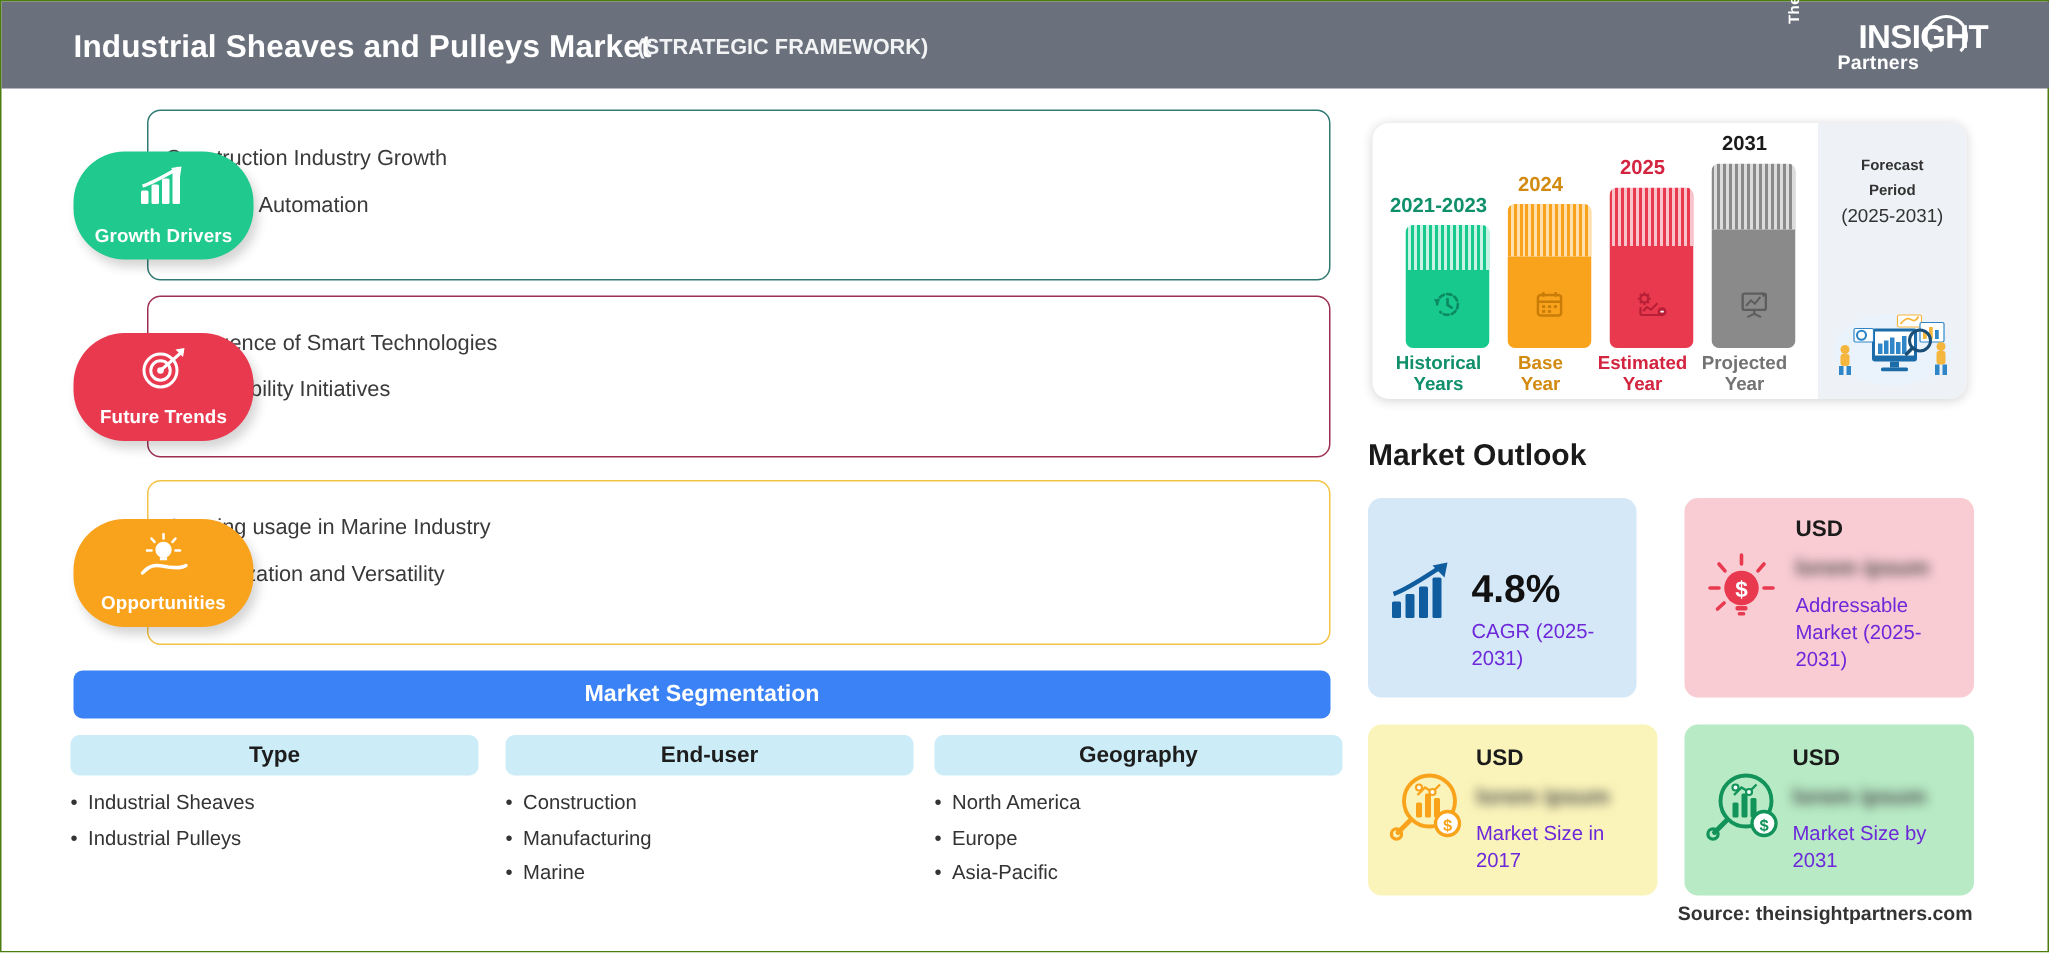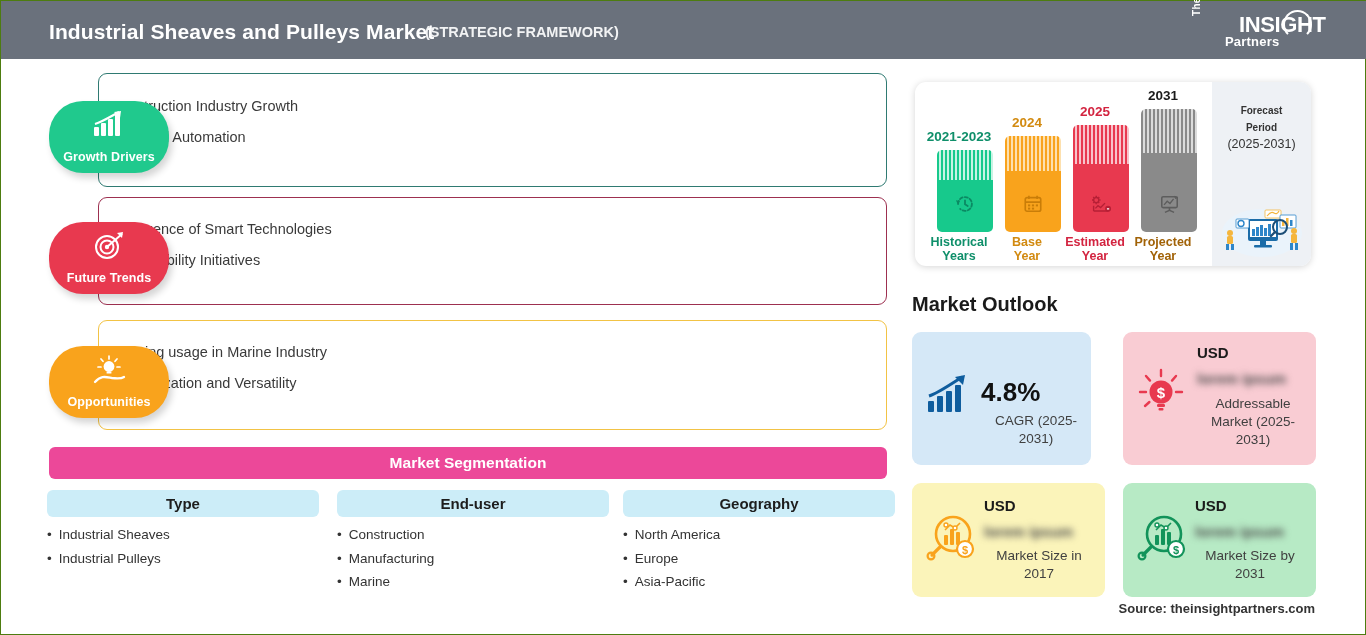--- a/index.html
+++ b/index.html
@@ -37,21 +37,21 @@
   .pill{position:absolute;width:120px;height:72px;border-radius:34px;color:#fff;
         box-shadow:3px 5px 7px rgba(0,0,0,.17);}
   .pill .picon{position:absolute;left:0;top:9px;width:120px;text-align:center;height:30px;}
   .pill .plabel{position:absolute;left:0;bottom:9px;width:120px;text-align:center;
                 font-size:12.5px;font-weight:bold;letter-spacing:.1px;}
   .p-green{left:48px;top:100px;background:#20c98d;}
   .p-red{left:48px;top:221px;background:#e8394f;}
   .p-orange{left:48px;top:345px;background:#f9a31c;}
 
   
-  .seg-head{position:absolute;left:48px;top:446px;width:838px;height:32px;background:#ec4899;
+  .seg-head{position:absolute;left:48px;top:446px;width:838px;height:32px;background:#3b82f6;
             border-radius:6px;color:#fff;font-size:15.5px;font-weight:bold;
             display:flex;align-items:center;justify-content:center;}
   .seg-col{position:absolute;width:272px;}
   .sc1{left:46px;top:489px;} .sc2{left:336px;top:489px;} .sc3{left:622px;top:489px;}
   .seg-lbl{width:272px;height:27px;background:#ccedf8;border-radius:6px;
            display:flex;align-items:center;justify-content:center;
            font-size:15px;font-weight:bold;color:#1d1d1d;}
   .seg-items{margin-top:11px;}
   .seg-items .si{font-size:13.5px;color:#333;line-height:1;margin-bottom:10px;white-space:nowrap;}
   .seg-items .si::before{content:"•";margin-right:7px;}
@@ -77,21 +77,21 @@
   .mo-card{position:absolute;border-radius:9px;box-sizing:border-box;}
   .moc1{left:911px;top:331px;width:179px;height:133px;background:#d5e8f7;}
   .moc2{left:1122px;top:331px;width:193px;height:133px;background:#f9ccd3;}
   .moc3{left:911px;top:482px;width:193px;height:114px;background:#fbf4ba;}
   .moc4{left:1122px;top:482px;width:193px;height:114px;background:#b7eac5;}
 
   .mo-icon{position:absolute;left:14px;}
   .mo-usd{position:absolute;font-size:15px;font-weight:bold;color:#1b1b1b;}
   .mo-blur{position:absolute;font-size:15px;font-weight:bold;color:#4a4a4a;
            filter:blur(3.6px);white-space:nowrap;}
-  .mo-sub{position:absolute;font-size:13.5px;color:#404040;line-height:18px;text-align:center;}
+  .mo-sub{position:absolute;font-size:13.5px;color:#6d28d9;line-height:18px;}
   .mo-big{position:absolute;font-size:26px;font-weight:bold;color:#111;}
 
   .source{position:absolute;right:50px;top:600px;font-size:13px;color:#333;font-weight:bold;}
 </style>
 </head>
 <body>
 
 <div class="page">
 
   <div class="header">
@@ -336,21 +336,21 @@
                 <rect x="2.5" y="3" width="17" height="12" rx="1.5"></rect>
               </g>
             <path d="M5 12 l3.5-4 l3 2.4 l4-5" stroke="#5d5d5d" stroke-width="1.5" fill="none"></path>
             <path d="M11 15 v3" stroke="#5d5d5d" stroke-width="1.7"></path>
             <path d="M6 20.3 l5-2.4 l5 2.4" stroke="#5d5d5d" stroke-width="1.5" fill="none"></path>
             <path d="M16.5 2.3 l1.2 2.4 l2.4-1" stroke="#5d5d5d" stroke-width="1.3" fill="none"></path>
             </svg>
         </div>
       </div>
     </div>
-    <div class="tcap" style="left:202px;top:153px;color:#a16207;">
+    <div class="tcap" style="left:202px;top:153px;color:#737373;">
       <span>Projected</span><br>
       <span>Year</span>
     </div>
   </div>
 
   <div class="mo-title">Market Outlook</div>
 
   <div class="mo-card moc1">
     <div class="mo-icon" style="top:42px">
       <svg width="46" height="42" viewBox="0 0 46 42">

